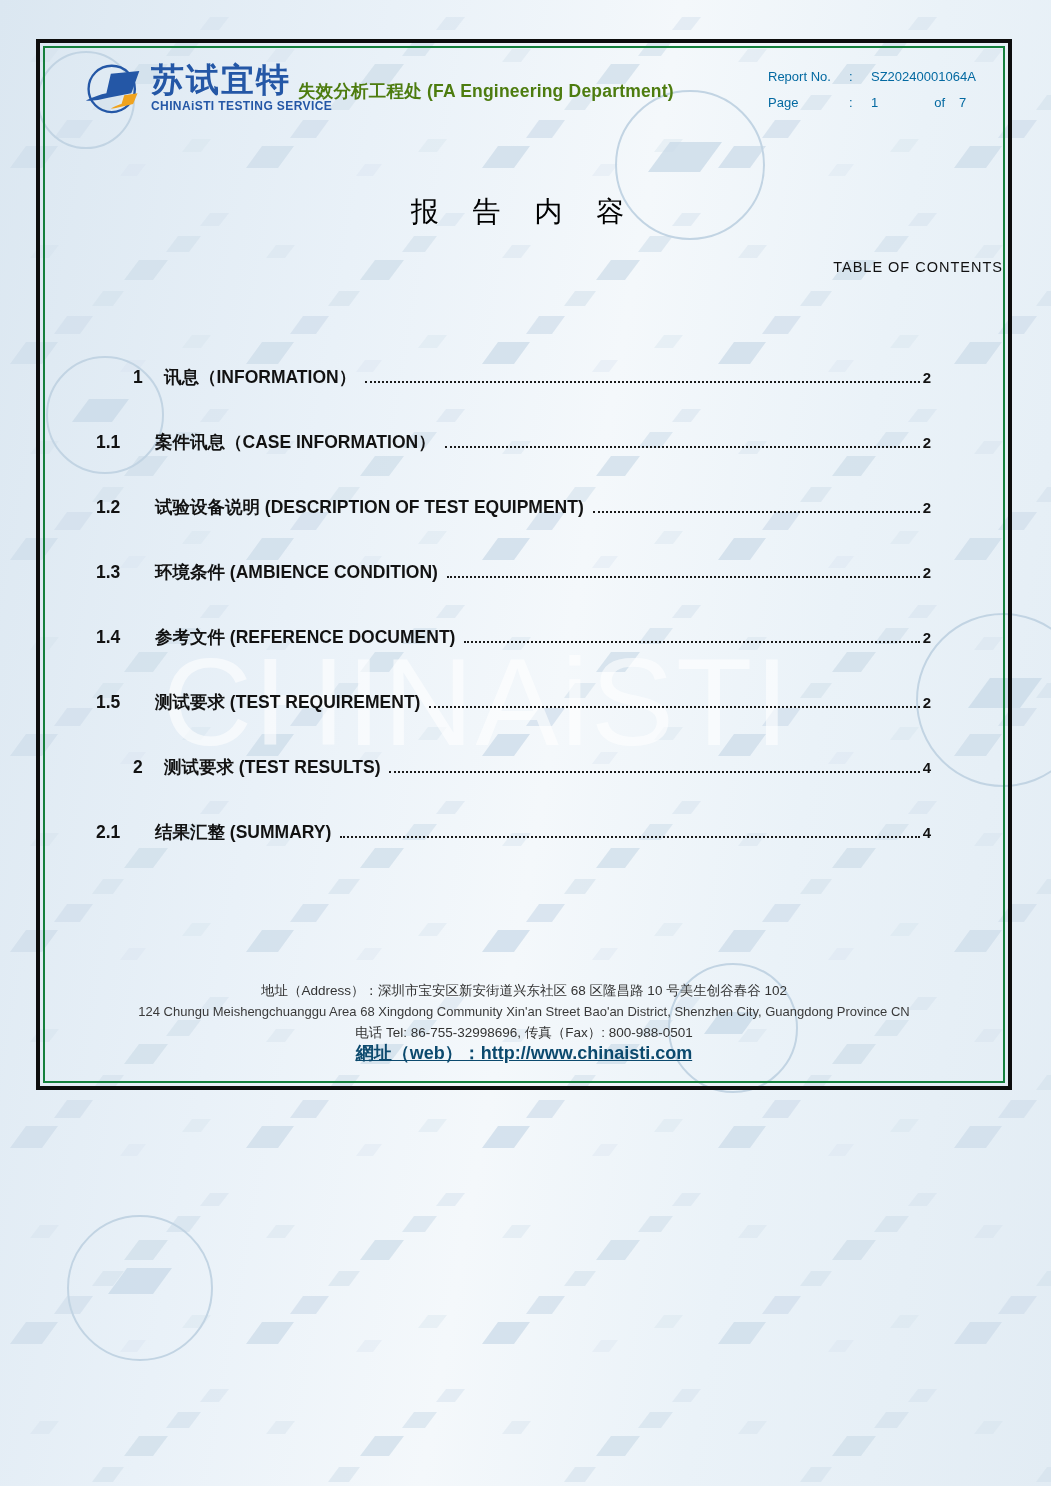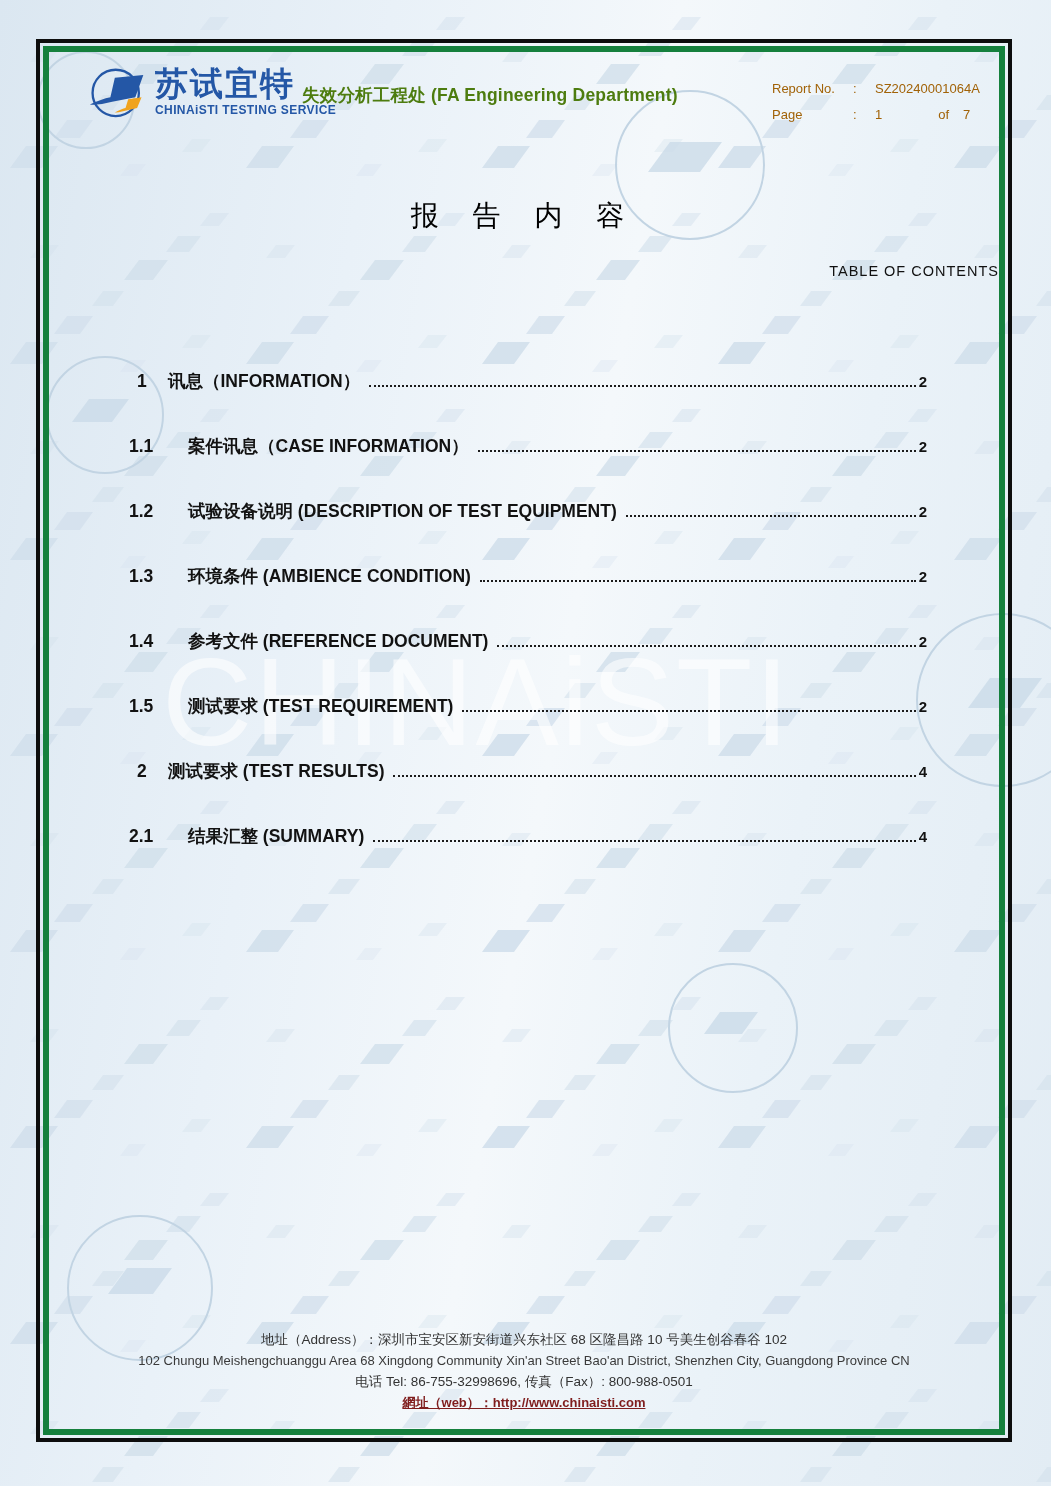--- a/index.html
+++ b/index.html
@@ -9,56 +9,56 @@
     font-family:"Liberation Sans","DejaVu Sans",sans-serif;
     background:linear-gradient(100deg,#dbe7f1 0%,#e9f1f8 30%,#f4f8fb 52%,#eaf2f8 72%,#e2ecf4 100%);
   }
   .bg-svg { position:absolute; left:0; top:0; z-index:0; }
   .watermark {
     position:absolute; left:162px; top:630px; z-index:1;
     font-size:125px; font-weight:400; letter-spacing:2px;
     color:rgba(255,255,255,0.60); white-space:nowrap;
   }
   .frame {
-    position:absolute; left:43px; top:46px; width:962px; height:1389px;
-    border:6px solid #15803d; outline:4px solid #0d0d0d; outline-offset:3px;
+    position:absolute; left:43px; top:46px; width:962px; height:1037px;
+    border:2px solid #15803d; outline:4px solid #0d0d0d; outline-offset:3px;
     z-index:2;
   }
   
   .logo { position:absolute; left:40px; top:10px; display:flex; align-items:center; }
   .logo-text { margin-left:9px; }
   .brand-cn { font-size:33px; font-weight:700; color:#2457a6; letter-spacing:2px; line-height:1.05; }
   .brand-en { font-size:12px; font-weight:700; color:#2457a6; letter-spacing:0.4px; margin-top:2px; }
   .dept { position:absolute; left:253px; top:31px; font-size:17.5px; font-weight:700; color:#4d7c0f; letter-spacing:0.2px; }
-  .report-info { position:absolute; left:723px; top:24px; font-size:13px; color:#a16207; line-height:26px; }
+  .report-info { position:absolute; left:723px; top:16px; font-size:13px; color:#0369a1; line-height:26px; }
   .report-row { display:flex; white-space:nowrap; }
   .ri-label { width:81px; }
   .ri-sep { width:22px; }
   .ri-val  { }
   .pg-cur { margin-right:14px; } .pg-of { margin-right:14px;margin-left:42px; }
   
   .doc-title-cn { position:absolute; left:0; right:0; top:145px; text-align:center;
     font-size:28px; font-weight:400; color:#000000; letter-spacing:13px; }
   .doc-title-en { position:absolute; left:0; right:0; top:211px; text-align:right;
     font-size:14.5px; color:#111; letter-spacing:1px; }
   
   .toc { position:absolute; left:0; right:0; top:317px; }
   .toc-row { display:flex; align-items:baseline; padding-right:72px; margin-bottom:39px;
     font-size:17.5px; font-weight:700; color:#121212; height:26px; white-space:nowrap; }
   .toc-row.lvl1 { padding-left:88px; }
-  .toc-row.lvl2 { padding-left:80px; }
+  .toc-row.lvl2 { padding-left:51px; }
   .toc-row.lvl1 .toc-num { width:31px; }
   .toc-row.lvl2 .toc-num { width:59px; }
   .toc-dots { flex:1; height:0; border-bottom:2px dotted #1b1b1b; margin:0 3px 0 9px; }
   .toc-page { font-size:15px; font-weight:700; }
   
   .footer { position:absolute; left:0; right:0; bottom:16px; text-align:center; color:#333; }
   .f-line { line-height:21px; font-size:13.5px; }
   .f-en { font-size:13px; color:#3a3a3a; }
-  .web-link { color:#7f1d1d; font-weight:700; text-decoration:underline; cursor:pointer; font-size:13px; }
+  .web-link { color:#0c4a6e; font-weight:700; text-decoration:underline; cursor:pointer; font-size:18px; }
 </style>
 </head>
 <body>
 
 <svg class="bg-svg" width="1051" height="1486" viewBox="0 0 1051 1486">
   <defs>
     <pattern id="bgpat" width="236" height="196" patternUnits="userSpaceOnUse">
       <g fill="#d2e0ec">
         <path d="M10 168 l16 -22 h32 l-16 22 z"></path>
         <path d="M54 138 l13 -18 h26 l-13 18 z" opacity="0.85"></path>
@@ -183,20 +183,20 @@
       <span class="toc-label">结果汇整 (SUMMARY)</span>
       <span class="toc-dots"></span>
       <span class="toc-page">4</span>
     </div>
 
 
   </div>
 
   <div class="footer">
     <div class="f-line">地址（Address）：深圳市宝安区新安街道兴东社区 68 区隆昌路 10 号美生创谷春谷 102</div>
-    <div class="f-line f-en">102 Chungu Meishengchuanggu Area 68 Xingdong Community Xin'an Street Bao'an District, Shenzhen City, Guangdong Province CN</div>
+    <div class="f-line f-en">124 Chungu Meishengchuanggu Area 68 Xingdong Community Xin'an Street Bao'an District, Shenzhen City, Guangdong Province CN</div>
     <div class="f-line">电话 Tel: 86-755-32998696, 传真（Fax）: 800-988-0501</div>
     <div class="f-line">
       <a class="web-link">網址（web）：http://www.chinaisti.com</a>
     </div>
   </div>
 
 </div>
 
 </body></html>

